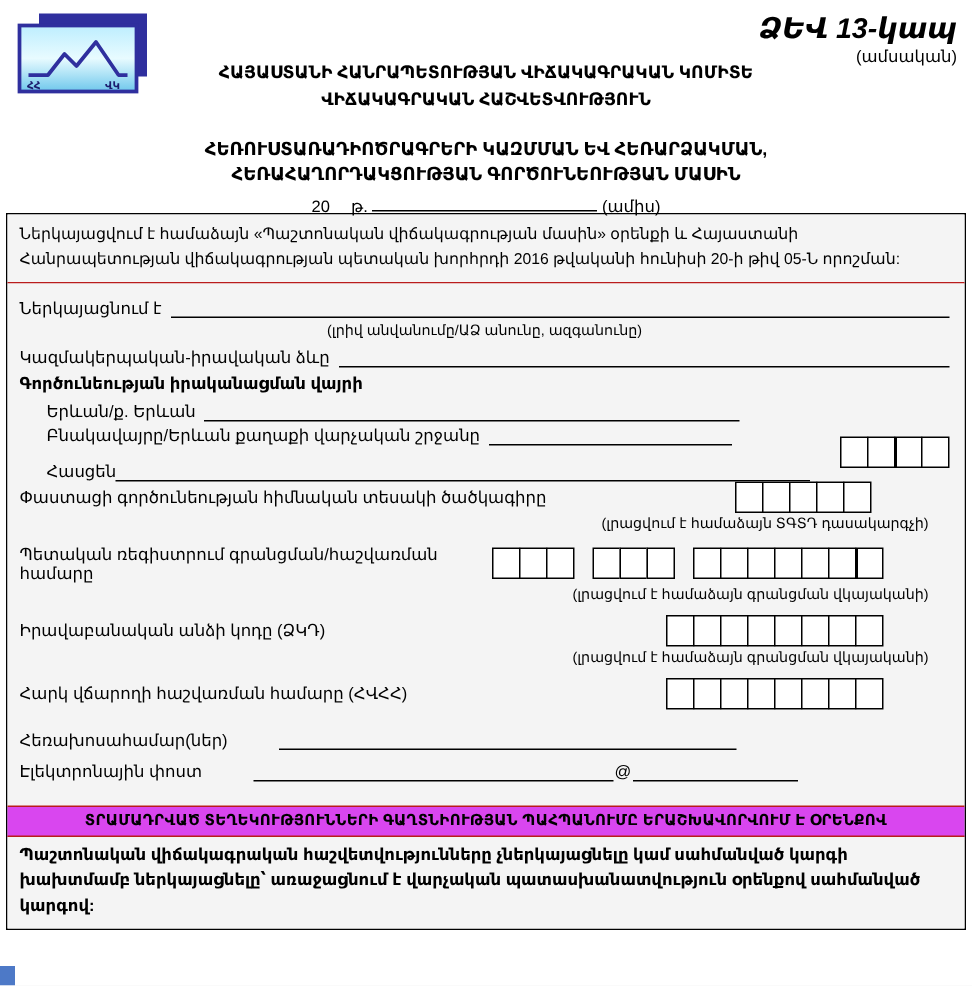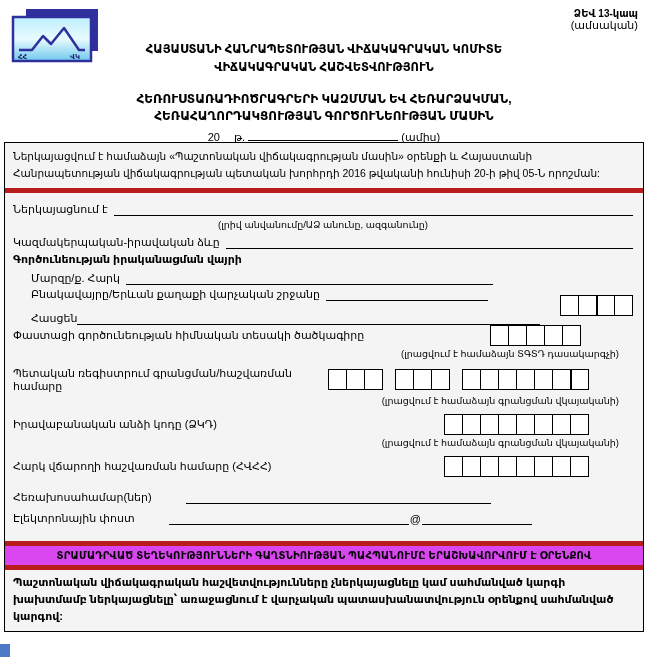--- a/index.html
+++ b/index.html
@@ -10,34 +10,34 @@
     background: #ffffff;
     color: #000;
     font-family: "Liberation Sans", "DejaVu Sans", sans-serif;
     position: relative;
   }
 
   
   .header { position: relative; height: 142px; padding-top: 6px; }
   .logo { position: absolute; left: 10px; top: 8px; width: 92px; height: 56px; }
   .form-code { position: absolute; right: 10px; top: 8px; text-align: right; }
-  .form-code .code { font-weight: bold; font-size: 10px; }
+  .form-code .code { font-weight: bold; font-size: 19px; font-style: italic; }
   .form-code .period { font-size: 11px; }
   .titles { text-align: center; }
   .org-line { font-weight: bold; font-size: 11.5px; line-height: 1.6; padding-top: 34px; }
   .org-line2 { font-weight: bold; font-size: 11.5px; line-height: 1.6; }
   .title-line { font-weight: bold; font-size: 12px; line-height: 1.45; }
   .title-gap { height: 14px; }
   .date-line { font-size: 11px; margin-top: 4px; }
   .date-line .uline { display: inline-block; width: 150px; border-bottom: 1px solid #000; height: 11px; }
   .date-line .yr-gap { display: inline-block; width: 14px; }
 
   
   .sheet { margin: 0 4px; border: 1px solid #000; }
-  .trow { border-bottom: 5px solid #b91c1c; background: #f4f4f4; }
+  .trow { border-bottom: 1px solid #b91c1c; background: #f4f4f4; }
   .trow:last-child { border-bottom: none; }
   .notice { font-size: 10.5px; line-height: 1.6; padding: 5px 8px 6px 8px; }
   .deadline { font-size: 10.5px; padding: 5px 8px 6px 8px; }
   .deadline b { font-weight: bold; }
 
   
   .main { padding: 10px 10px 8px 8px; font-size: 11px; }
   .frow { display: flex; align-items: flex-end; margin-bottom: 3px; }
   .frow .lbl { white-space: nowrap; padding-right: 6px; }
   .fill { flex: 1; border-bottom: 1px solid #000; height: 13px; min-width: 30px; }
@@ -147,21 +147,21 @@
     <div class="hint hint-center">(լրիվ անվանումը/ԱՁ անունը, ազգանունը)</div>
 
     <div class="frow">
       <span class="lbl">Կազմակերպական-իրավական ձևը</span>
       <span class="fill"></span>
     </div>
 
     <div class="bold-head">Գործունեության իրականացման վայրի</div>
 
     <div class="frow indent">
-      <span class="lbl">Մարզը/ք. Հարկ</span>
+      <span class="lbl">Երևան/ք. Երևան</span>
       <span class="fill mr140"></span>
     </div>
 
 
     <div class="frow indent">
       <span class="lbl">Բնակավայրը/Երևան քաղաքի վարչական շրջանը</span>
       <span class="fill mr145"></span>
     </div>
 
     <div class="addr-row indent">

